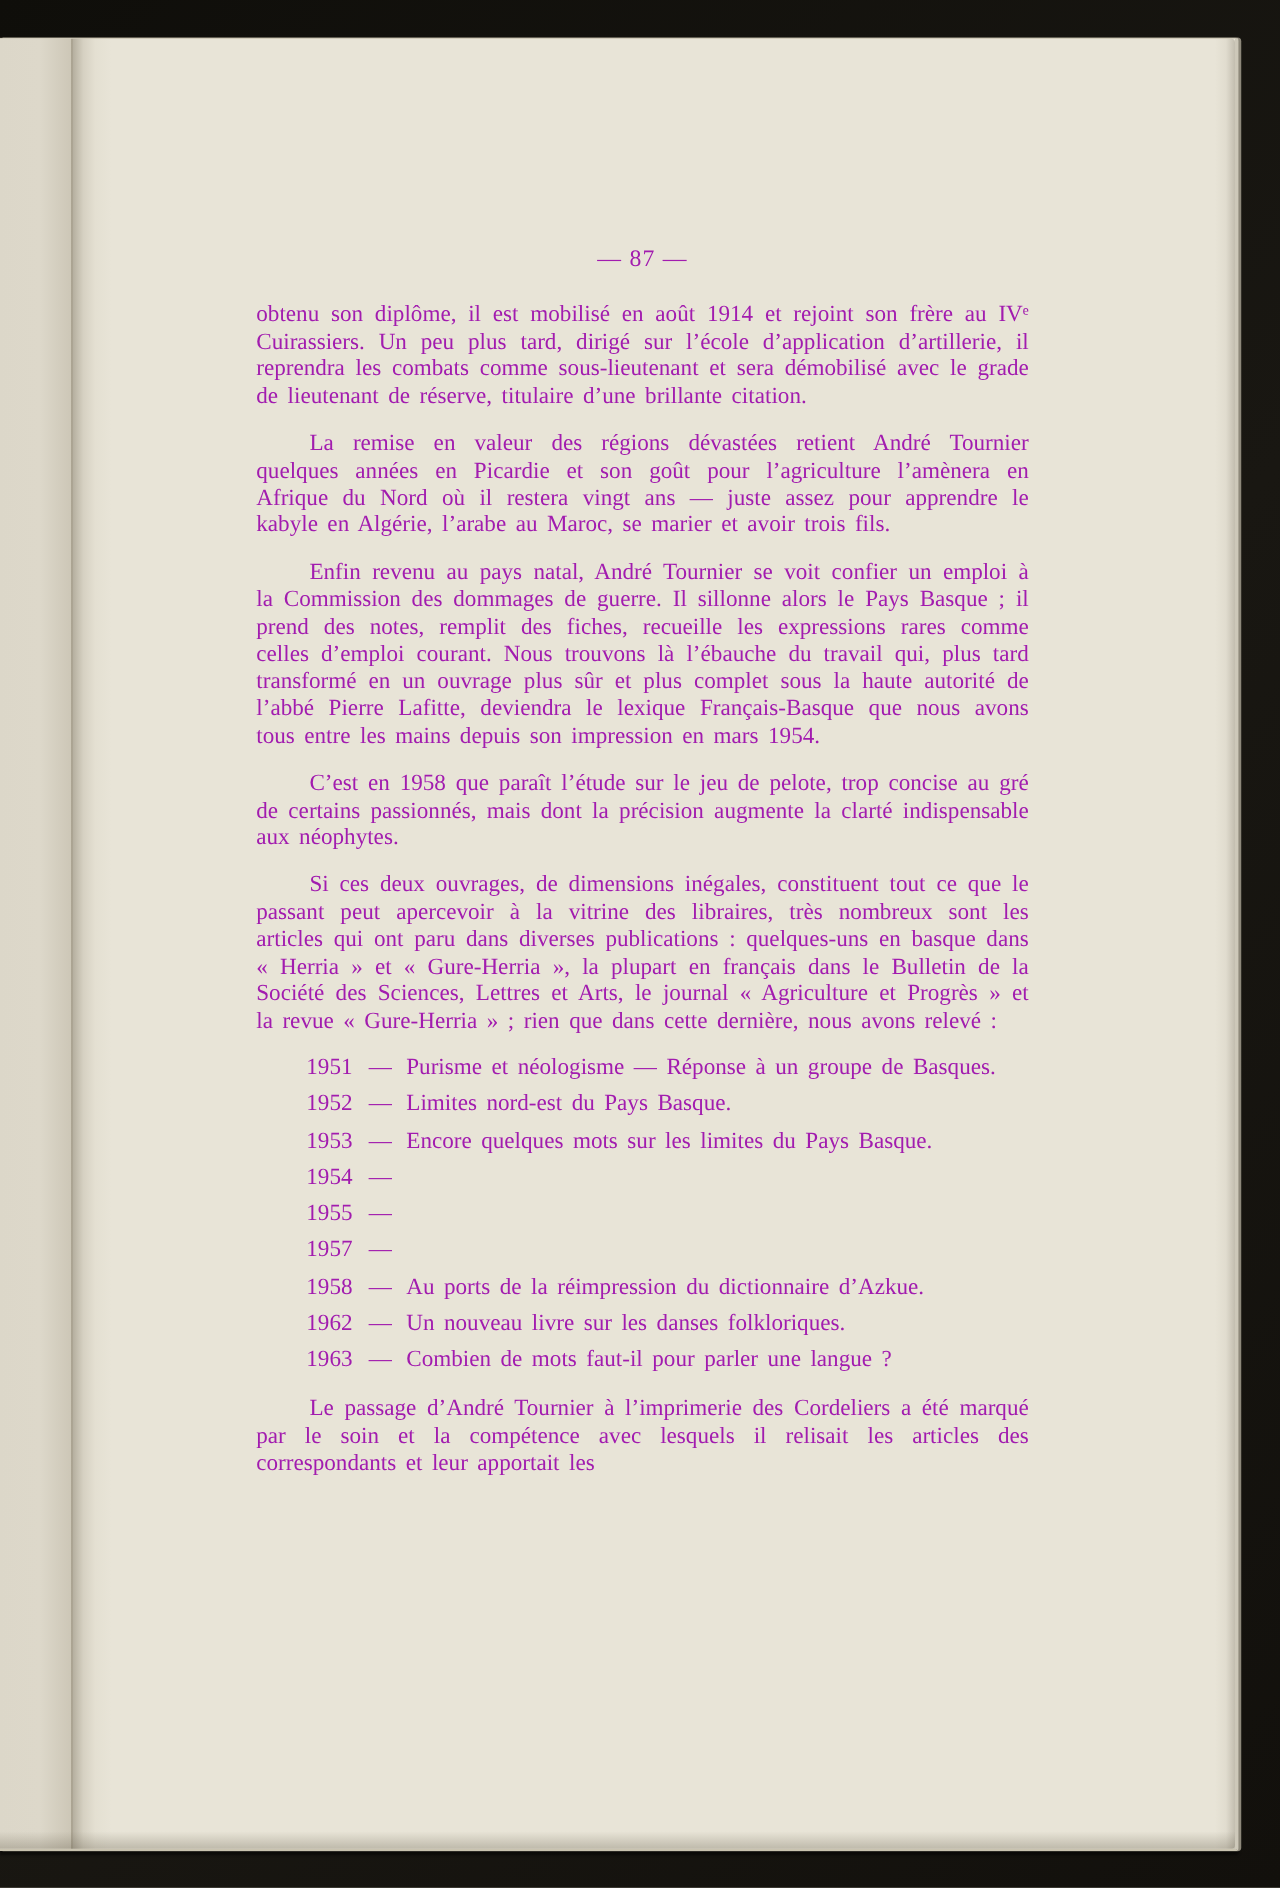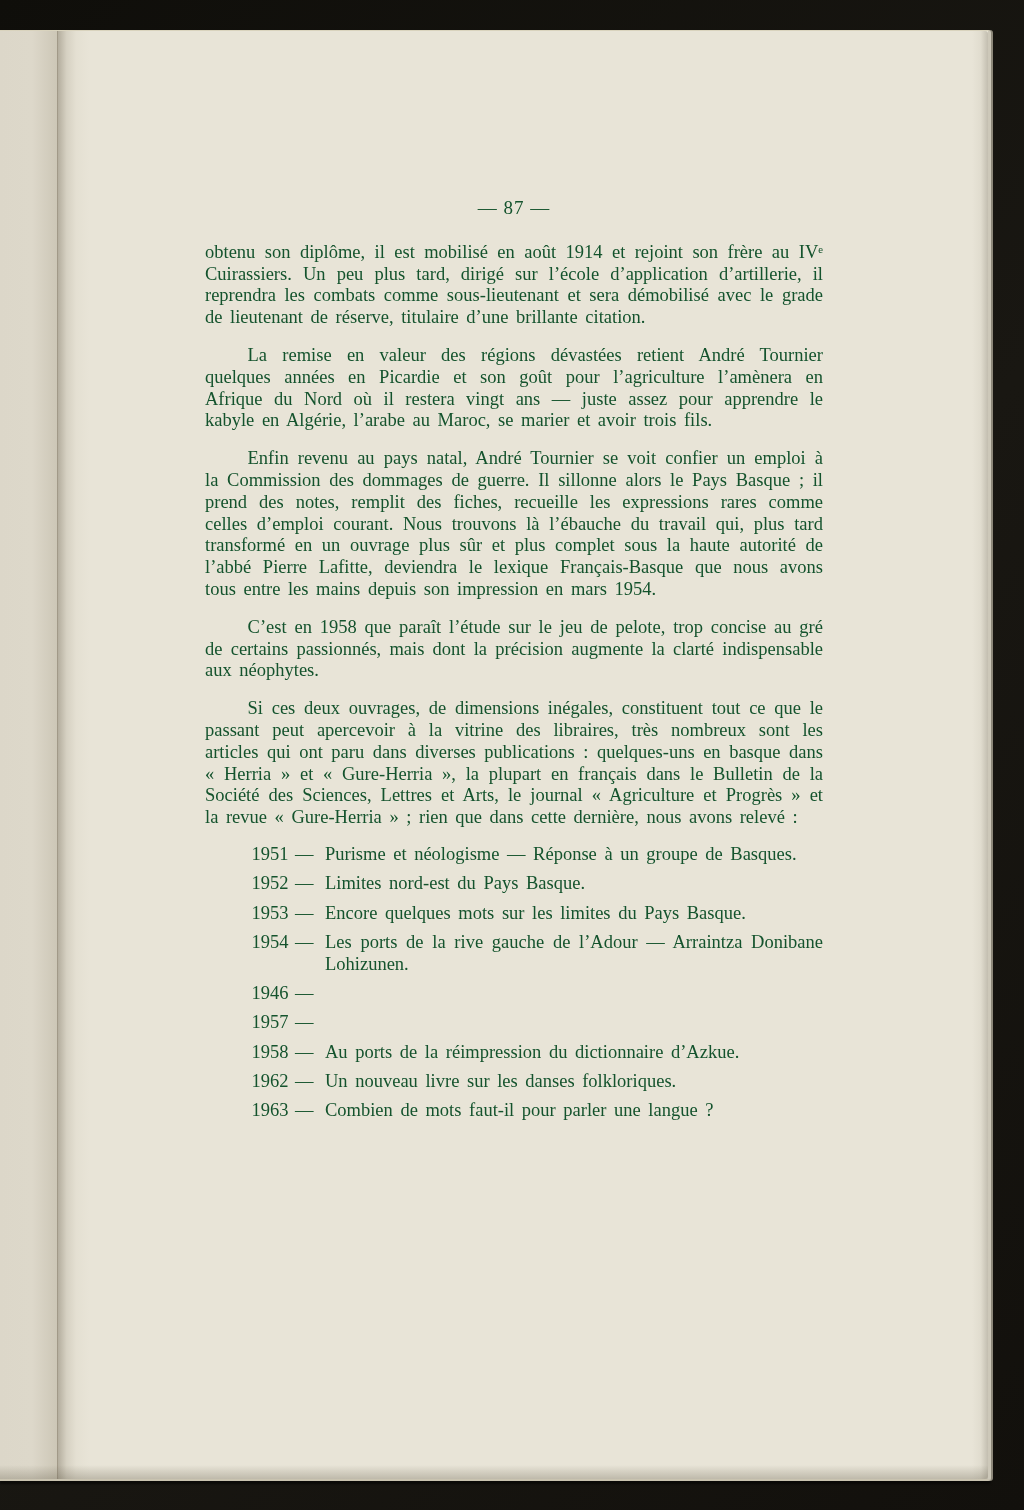--- a/index.html
+++ b/index.html
@@ -45,21 +45,21 @@
     border-radius: 0 3px 3px 0;
   }
   .bottom-curl {
     position: absolute; left: 0; right: 0; bottom: 0; height: 14px;
     background: linear-gradient(0deg, rgba(95,88,70,0.30), rgba(232,228,215,0));
   }
   .text-block {
     position: absolute;
     left: 205px; top: 166px;
     width: 618px;
-    color: #14532d;
+    color: #a21caf;
     font-family: "Liberation Serif", "DejaVu Serif", serif;
     font-size: 18.5px;
     line-height: 21.8px;
   }
   .page-number {
     text-align: center;
     font-size: 19px;
     letter-spacing: 1px;
     margin: 0 0 23px 0;
   }
@@ -71,21 +71,21 @@
   }
   .text-block p.noindent { text-indent: 0; }
   .biblio {
     margin: 15px 0 17px 40px;
   }
   .entry {
     display: grid;
     grid-template-columns: 50px 30px auto;
     margin-bottom: 7.5px;
   }
-  .entry .year { text-align: center; }
+  .entry .year { text-align: left; }
   .entry .dash { text-align: left; }
   .entry .btext {
     text-align: justify;
     word-spacing: 0.16em;
   }
   .closing { margin-top: 14px; }
 </style>
 </head>
 <body>
 
@@ -117,24 +117,23 @@
           <span class="btext">Limites nord-est du Pays Basque.</span>
         </div>
         <div class="entry">
           <span class="year">1953</span>
           <span class="dash">—</span>
           <span class="btext">Encore quelques mots sur les limites du Pays Basque.</span>
         </div>
         <div class="entry">
           <span class="year">1954</span>
           <span class="dash">—</span>
-          <span class="btext">Les ports de la rive gauche de l’Adour — Arraintza Donibane Lohizunen.</span>
         </div>
         <div class="entry">
-          <span class="year">1946</span>
+          <span class="year">1955</span>
           <span class="dash">—</span>
         </div>
         <div class="entry">
           <span class="year">1957</span>
           <span class="dash">—</span>
         </div>
         <div class="entry">
           <span class="year">1958</span>
           <span class="dash">—</span>
           <span class="btext">Au ports de la réimpression du dictionnaire d’Azkue.</span>
@@ -144,15 +143,16 @@
           <span class="dash">—</span>
           <span class="btext">Un nouveau livre sur les danses folkloriques.</span>
         </div>
         <div class="entry">
           <span class="year">1963</span>
           <span class="dash">—</span>
           <span class="btext">Combien de mots faut-il pour parler une langue ?</span>
         </div>
       </div>
 
+      <p class="closing">Le passage d’André Tournier à l’imprimerie des Cordeliers a été marqué par le soin et la compétence avec lesquels il relisait les articles des correspondants et leur apportait les</p>
     </div>
   </div>
 </div>
 
 </body></html>

